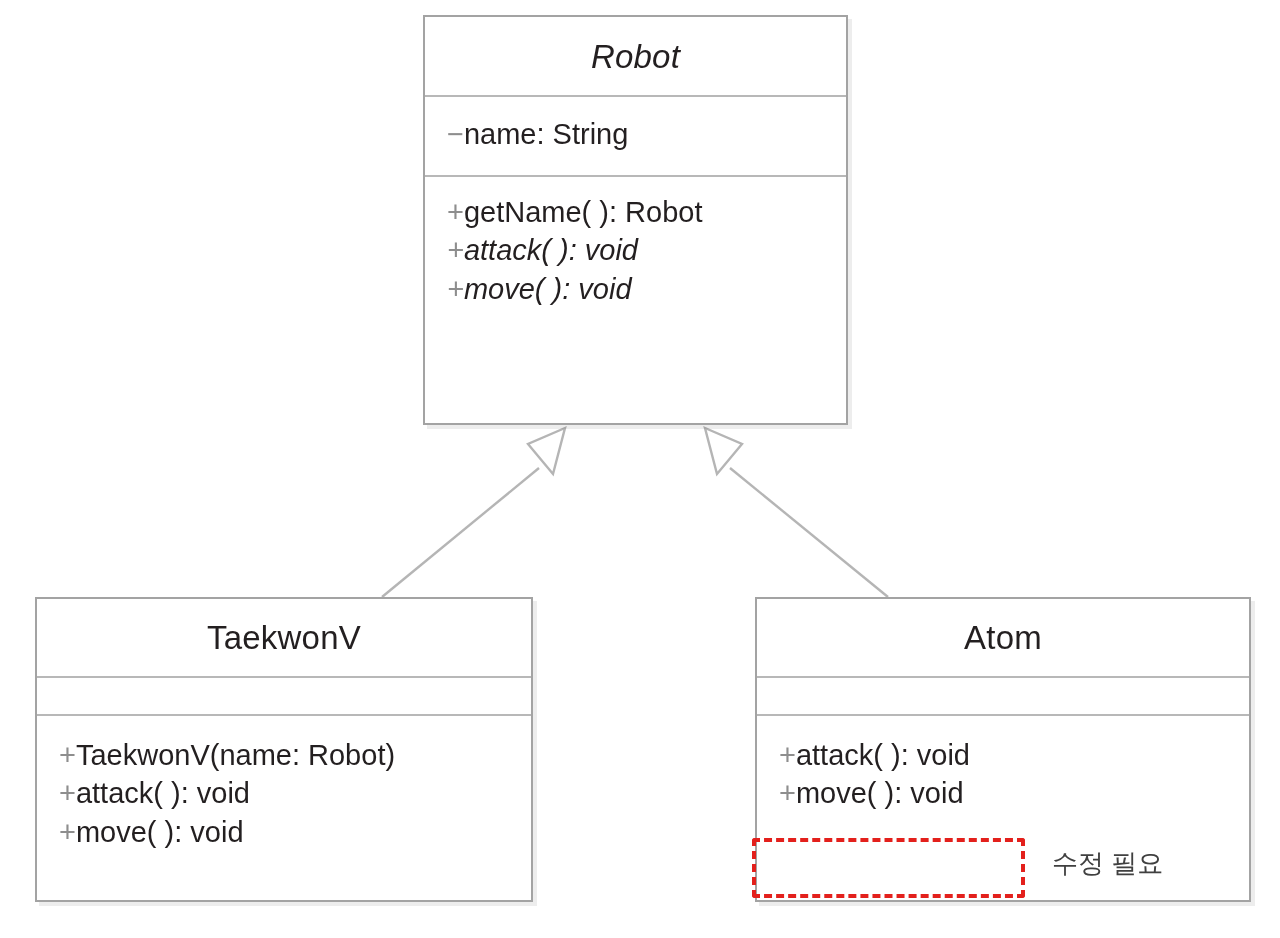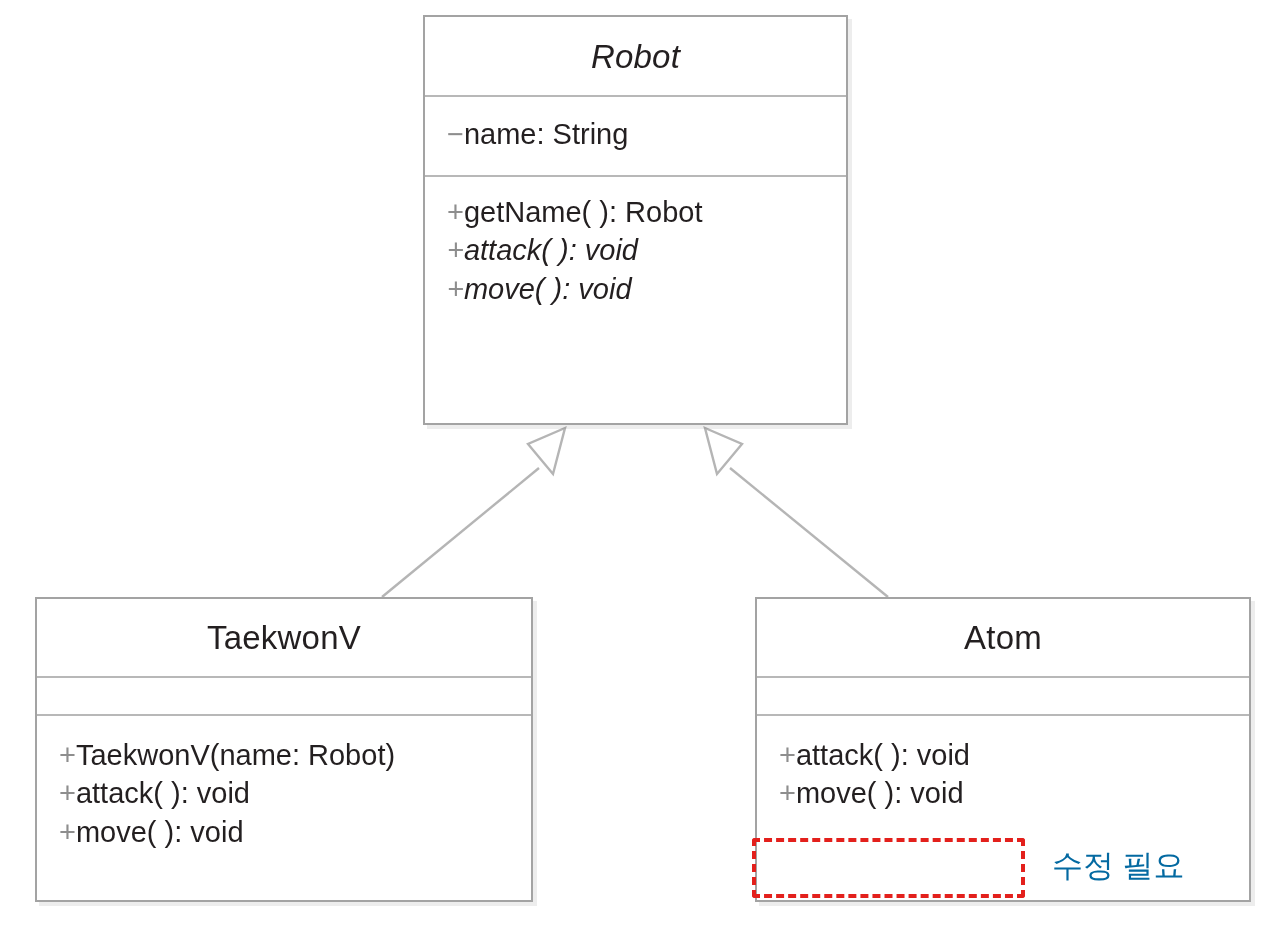--- a/index.html
+++ b/index.html
@@ -117,22 +117,22 @@
     pointer-events: none;
   }
   #move-highlight {
     left: 752px;
     top: 838px;
     width: 273px;
     height: 60px;
   }
   .note-text {
     position: absolute;
-    color: #0369a1;
-    font-size: 31px;
+    color: #404040;
+    font-size: 26px;
     line-height: 1;
     white-space: nowrap;
   }
   #note-label {
     left: 1052px;
     top: 850px;
   }
 </style>
 </head>
 <body>

